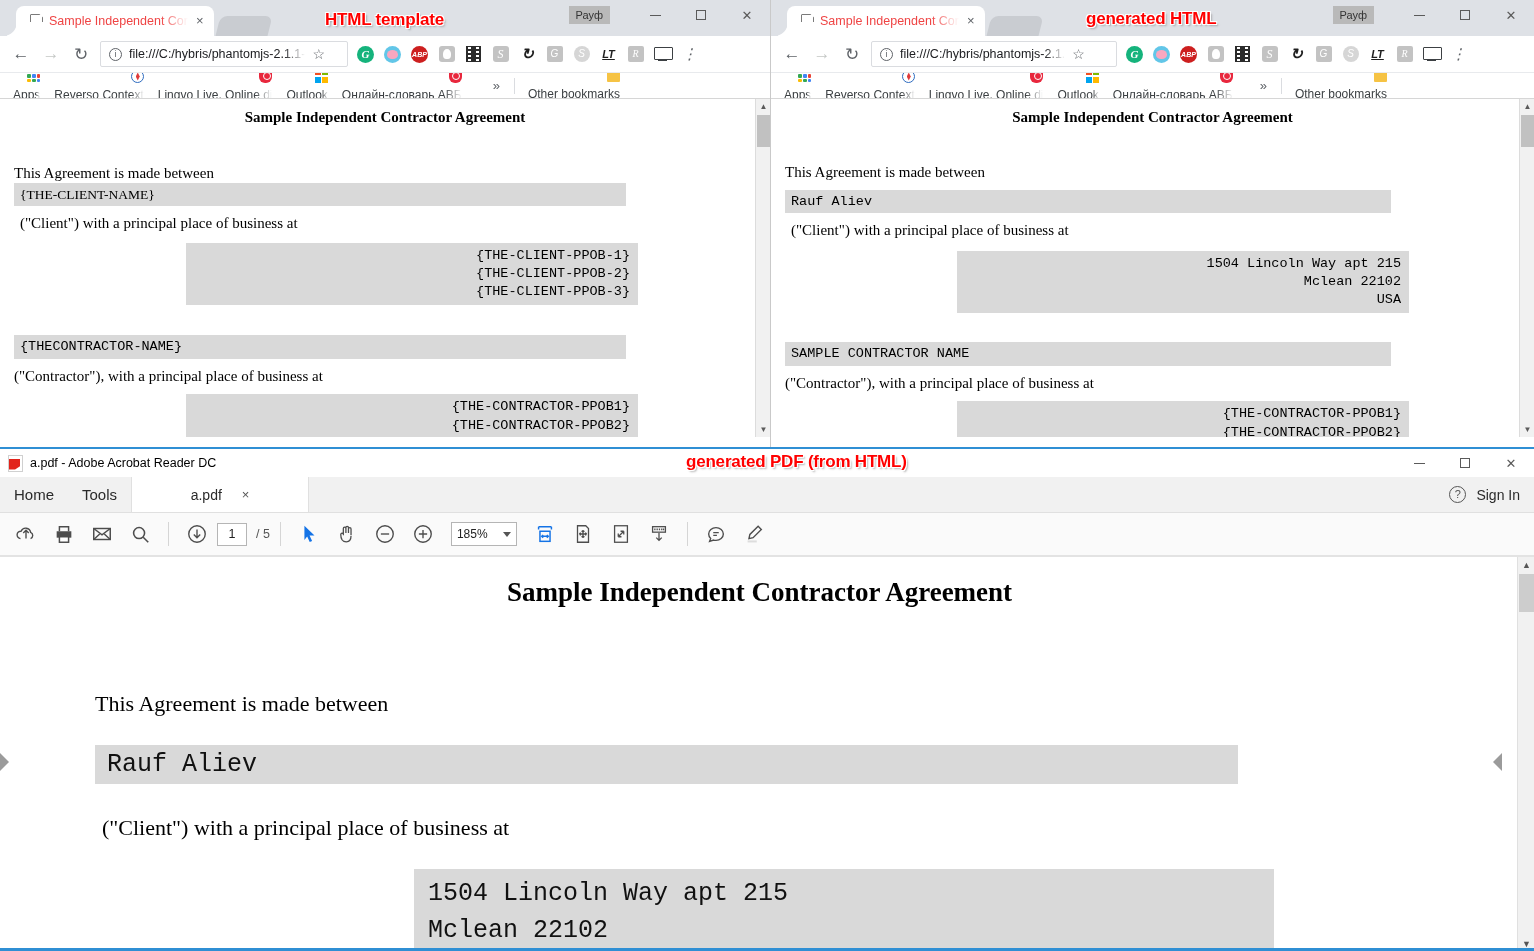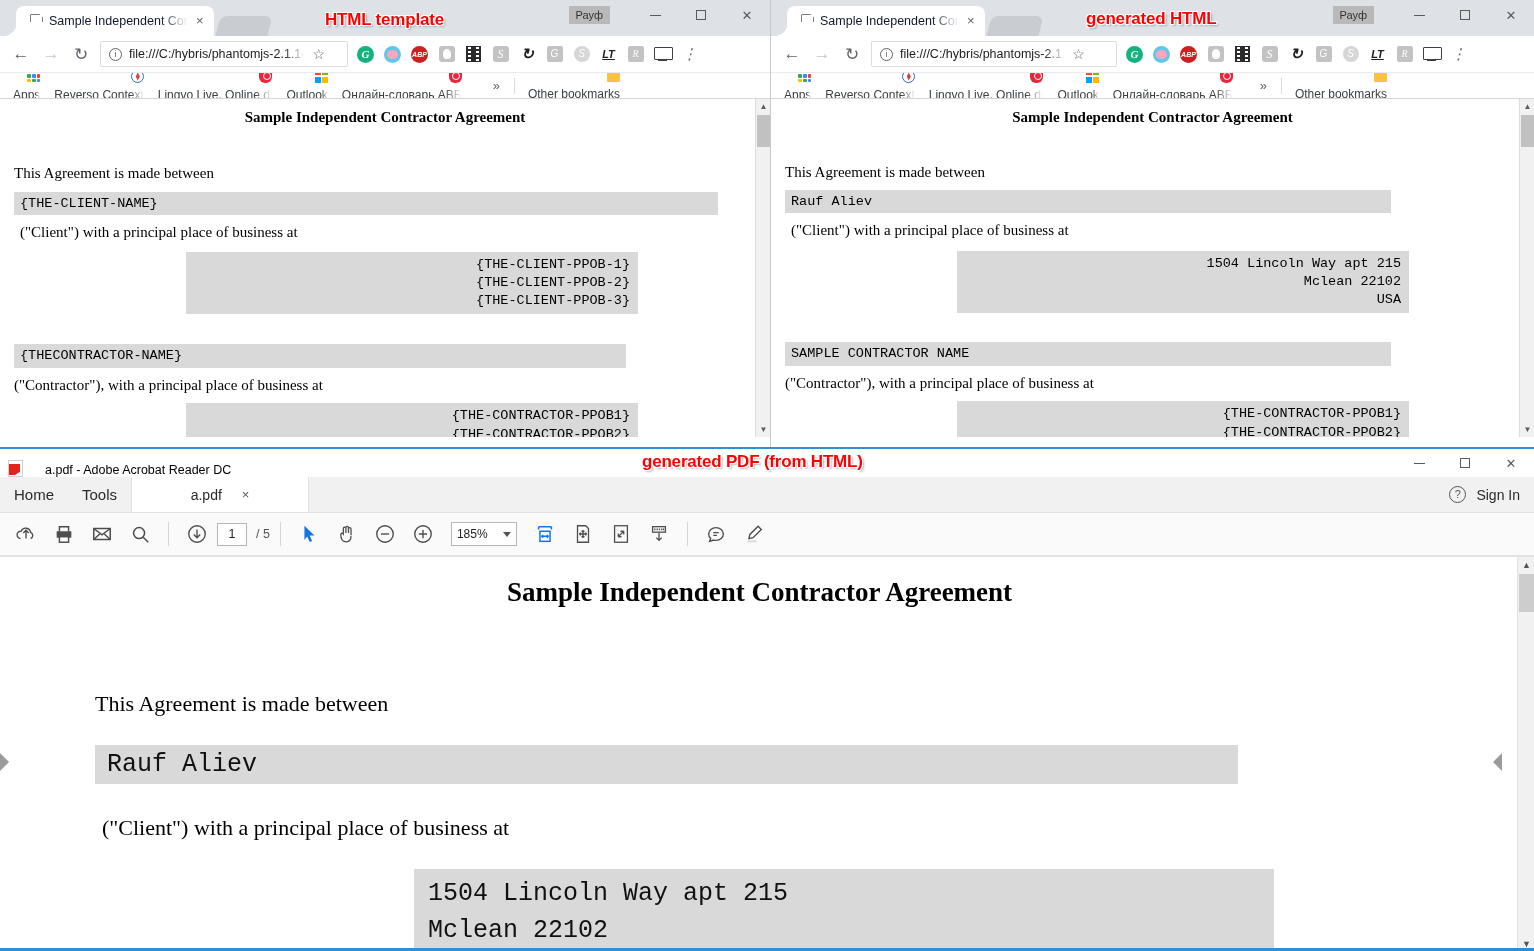--- a/index.html
+++ b/index.html
@@ -33,21 +33,21 @@
   .tab-inner { display:flex; align-items:center; gap:6px; height:30px; }
   .tab-fav {
     width:13px; height:15px; position:relative; flex:0 0 auto;
   }
   .tab-fav:before{
     content:""; position:absolute; inset:0;
     border:1.3px solid #7a7a7a; border-radius:1px;
     clip-path: polygon(0 0, 68% 0, 100% 26%, 100% 100%, 0 100%);
   }
   .tab-title {
-    font-size:12.5px; color:#0f172a; max-width:152px;
+    font-size:12.5px; color:#ef4444; max-width:152px;
     overflow:hidden; text-overflow:clip; white-space:nowrap;
     -webkit-mask-image: linear-gradient(90deg,#000 80%,transparent 100%);
     mask-image: linear-gradient(90deg,#000 80%,transparent 100%);
   }
   .tab-close { font-size:13px; color:#5f6368; cursor:pointer; padding:0 2px;}
   .tab-ghost {
     position:absolute; top:10px; width:52px; height:20px;
     background:#c9ccd1; border-top-left-radius:7px; border-top-right-radius:7px;
     transform: skewX(-14deg);
   }
@@ -182,21 +182,21 @@
              background:#f1f1f1; border-left:1px solid #dcdcdc; }
   .vscroll .arrow { position:absolute; left:0; width:15px; height:15px;
      color:#5a5a5a; font-size:8px; text-align:center; line-height:15px;}
   .vscroll .arrow.up{ top:0 } .vscroll .arrow.down{ bottom:0 }
   .vscroll .thumb { position:absolute; left:1px; width:13px; background:#c1c1c1; }
 
   
   .acro { position:absolute; left:0; top:447px; width:1534px; height:504px;
           background:#fff; border-top:2px solid #2f8fd4; }
   .acro-title { position:relative; height:28px; background:#fff;
-                display:flex; align-items:flex-end; padding-left:8px; gap:22px; }
+                display:flex; align-items:center; padding-left:8px; gap:7px; }
   .acro-pdf-ic { width:15px; height:17px; background:#fff; border:1px solid #d0d0d0;
                  position:relative; flex:0 0 auto; }
   .acro-pdf-ic:after{ content:""; position:absolute; left:0; top:3px; width:11px; height:11px;
                  background:#e2231a; clip-path:polygon(0 0,100% 0,100% 70%,55% 100%,0 100%); }
   .acro-title-text { font-size:12.5px; color:#000; }
   .acro-wc { position:absolute; right:0; top:0; height:28px; display:flex; }
   .acro-wc .wc { width:46px; height:28px; }
 
   .acro-tabs { height:36px; background:#f1f1f1; display:flex; align-items:stretch;
                border-bottom:1px solid #e0e0e0; }
@@ -380,21 +380,21 @@
       <span class="bm" style="max-width:none;">
         <span class="ic-folder"></span>
         <span>Other bookmarks</span>
       </span>
     </div>
 
     <div class="docview" style="height:339px;">
       <div class="doc-pad">
         <div class="doc-title">Sample Independent Contractor Agreement</div>
         <div class="doc-p" style="margin-top:38px;">This Agreement is made between</div>
-        <div class="doc-mono-bar" style="margin-top:9px;width:704px;">{THE-CLIENT-NAME}</div>
+        <div class="doc-mono-bar" style="width:612px;font-family:Liberation Serif, serif;">{THE-CLIENT-NAME}</div>
         <div class="doc-p" style="margin-top:8px;padding-left:6px;">("Client") with a principal place of business at</div>
         <div class="doc-mono-block" style="margin-top:10px;margin-left:172px;width:452px;">{THE-CLIENT-PPOB-1}
 {THE-CLIENT-PPOB-2}
 {THE-CLIENT-PPOB-3}</div>
         <div class="doc-mono-bar" style="margin-top:30px;width:612px;">{THECONTRACTOR-NAME}</div>
         <div class="doc-p" style="margin-top:8px;">("Contractor"), with a principal place of business at</div>
         <div class="doc-mono-block" style="margin-top:9px;margin-left:172px;width:452px;">{THE-CONTRACTOR-PPOB1}
 {THE-CONTRACTOR-PPOB2}
 {THE-CONTRACTOR-PPOB3}</div>
       </div>
@@ -705,15 +705,15 @@
         <span class="thumb"></span>
         <span class="arrow down">▼</span>
       </div>
     </div>
 
     <div class="acro-bottom-bar"></div>
   </div>
 
   <div class="annot" style="left:325px;top:10px;">HTML template</div>
   <div class="annot" style="left:1086px;top:9px;">generated HTML</div>
-  <div class="annot" style="left:642px;top:452px;">generated PDF (from HTML)</div>
+  <div class="annot" style="left:686px;top:452px;">generated PDF (from HTML)</div>
 
 </div>
 
 </body></html>

